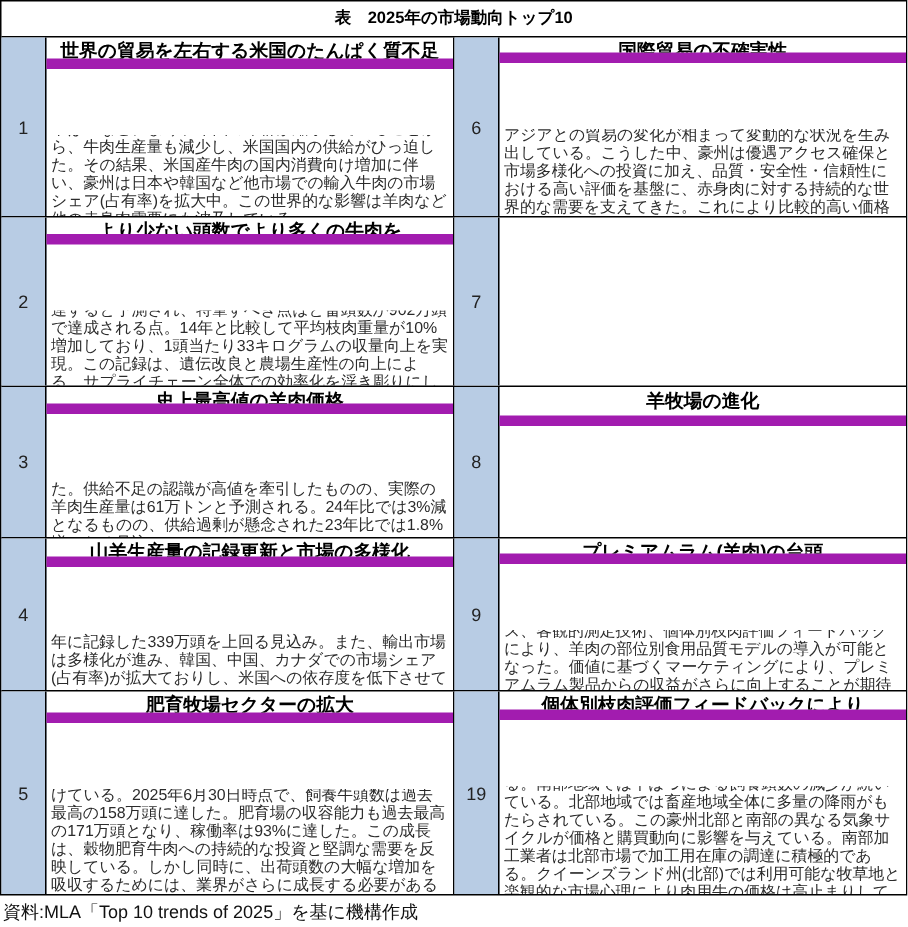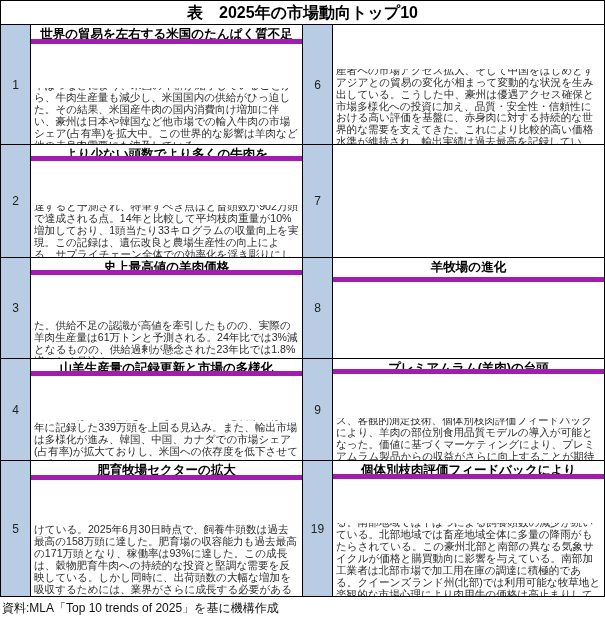--- a/index.html
+++ b/index.html
@@ -14,21 +14,21 @@
   .frame {
     border: 1px solid #000;
     box-sizing: border-box;
     width: 605px;
   }
   .title-row {
     height: 23px;
     line-height: 23px;
     text-align: center;
     font-weight: bold;
-    font-size: 16px;
+    font-size: 11px;
     color: #000;
     overflow: hidden;
   }
   .row {
     display: flex;
     border-top: 1px solid #000;
     box-sizing: border-box;
   }
   .r0 { height: 120px; }
   .r1 { height: 113px; }
@@ -54,21 +54,21 @@
   }
   .content {
     flex: 1 1 auto;
     min-width: 0;
     display: flex;
     flex-direction: column;
   }
   .heading {
     height: 19px;
     line-height: 19px;
-    border-bottom: 5px solid #a21caf;
+    border-bottom: 7px solid #a21caf;
     text-align: center;
     font-weight: bold;
     font-size: 12.5px;
     color: #000;
     white-space: nowrap;
     overflow: hidden;
   }
   .cellbody {
     flex: 1 1 auto;
     display: flex;
@@ -104,20 +104,21 @@
         <div class="content">
           <div class="heading">世界の貿易を左右する米国のたんぱく質不足</div>
           <div class="cellbody">
               <span class="bodytext">干ばつなどにより、米国の牛群が縮小していることから、牛肉生産量も減少し、米国国内の供給がひっ迫した。その結果、米国産牛肉の国内消費向け増加に伴い、豪州は日本や韓国など他市場での輸入牛肉の市場シェア(占有率)を拡大中。この世界的な影響は羊肉など他の赤身肉需要にも波及している。</span>
             </div>
         </div>
       </div>
       <div class="trend right">
         <div class="num">6</div>
         <div class="content">
+          <div class="heading">国際貿易の不確実性</div>
           <div class="cellbody">
               <span class="bodytext">2025年の世界貿易環境は、米国の新たな関税、南米生産者への市場アクセス拡大、そして中国をはじめとすアジアとの貿易の変化が相まって変動的な状況を生み出している。こうした中、豪州は優遇アクセス確保と市場多様化への投資に加え、品質・安全性・信頼性における高い評価を基盤に、赤身肉に対する持続的な世界的な需要を支えてきた。これにより比較的高い価格水準が維持され、輸出実績は過去最高を記録している。</span>
             </div>
         </div>
       </div>
     </div>
 
     <div class="row r1">
       <div class="trend">
         <div class="num">2</div>

